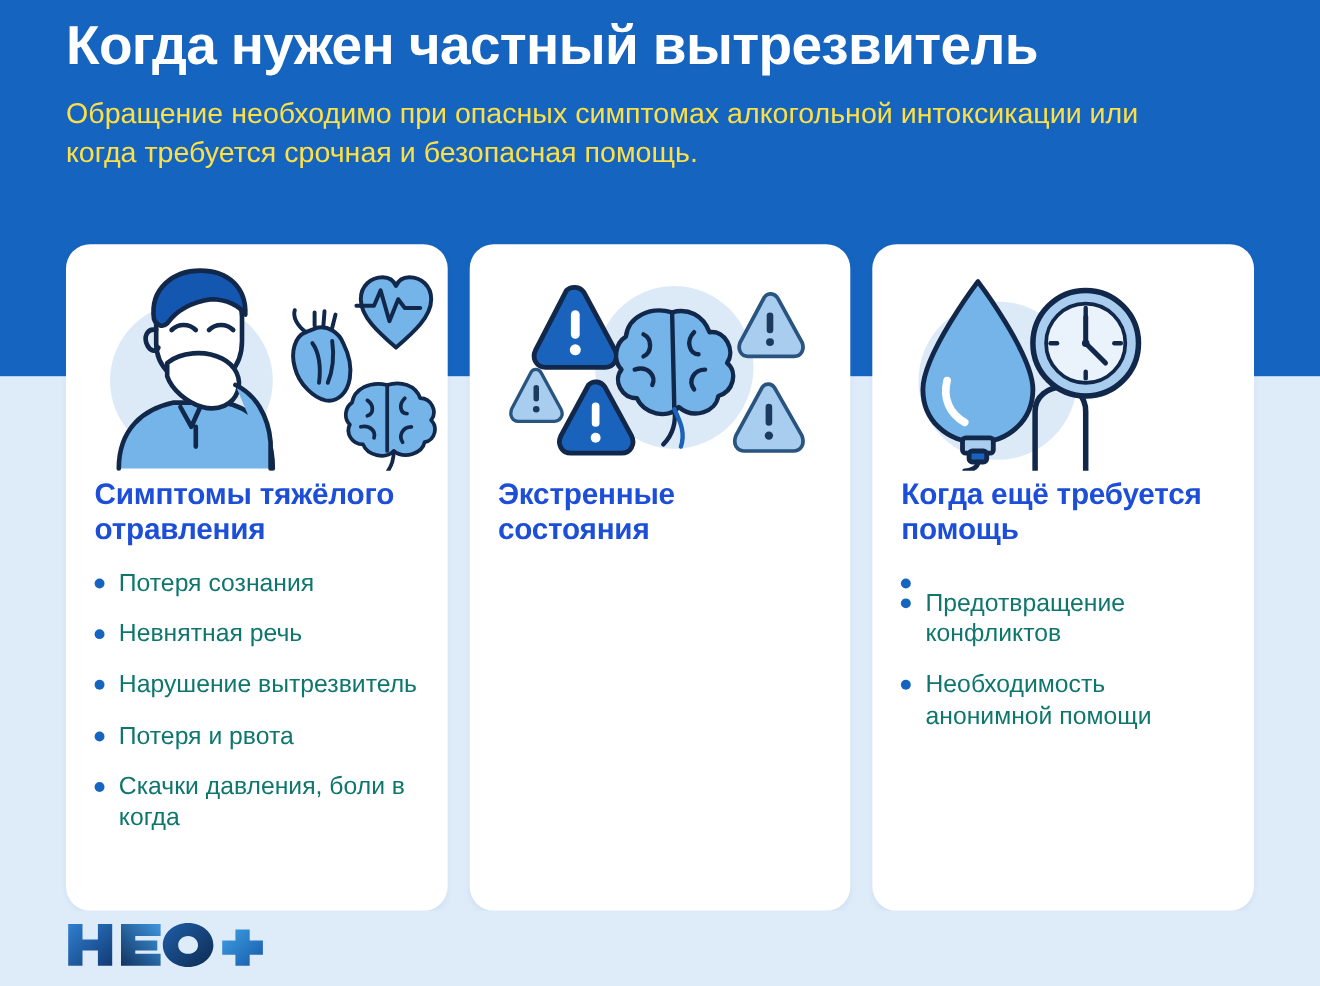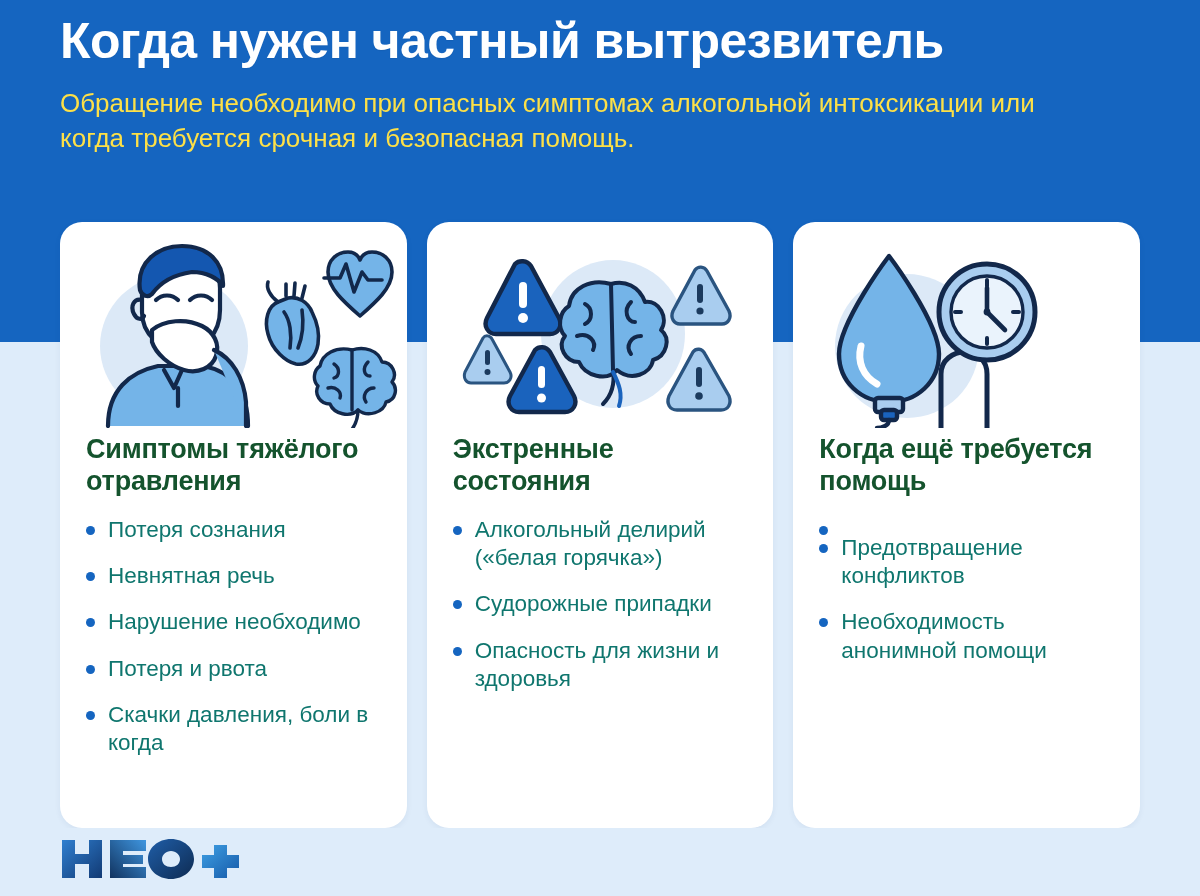--- a/index.html
+++ b/index.html
@@ -63,21 +63,21 @@
     height:190px;
     position:relative;
     flex:0 0 auto;
   }
   .illus svg{position:absolute;left:0;top:0;}
   .card-title{
     margin:6px 0 0 0;
     font-size:27px;
     line-height:1.18;
     font-weight:bold;
-    color:#14532d;
+    color:#1d4ed8;
     letter-spacing:-0.2px;
   }
   .bullets{
     list-style:none;
     margin:18px 0 0 0;
     padding:0;
   }
   .bullets li{
     position:relative;
     padding-left:22px;
@@ -170,21 +170,21 @@
             <path d="M56 20 C50 26 52 34 58 34"></path>
             <path d="M62 46 C54 46 50 54 54 60"></path>
             <path d="M46 68 C46 78 42 86 36 92"></path>
           </g>
         </svg>
       </div>
       <h2 class="card-title">Симптомы тяжёлого отравления</h2>
       <ul class="bullets">
         <li><span class="dot"></span><span>Потеря сознания</span></li>
         <li><span class="dot"></span><span>Невнятная речь</span></li>
-        <li><span class="dot"></span><span>Нарушение необходимо</span></li>
+        <li><span class="dot"></span><span>Нарушение вытрезвитель</span></li>
         <li><span class="dot"></span><span>Потеря и рвота</span></li>
         <li><span class="dot"></span><span>Скачки давления, боли в когда</span></li>
       </ul>
     </div>
 
     <div class="card">
       <div class="illus">
         <svg width="312" height="190" viewBox="0 0 312 190" xmlns="http://www.w3.org/2000/svg">
           <ellipse cx="160" cy="96" rx="72" ry="74" fill="#dce9f7"></ellipse>
 
@@ -231,25 +231,20 @@
 
           <g transform="translate(214,110)">
             <path d="M26 4 C29 0 35 0 38 6 L62 48 C65 56 61 62 54 62 L10 62
                      C3 62 -1 56 2 48 Z" fill="#a9cdef" stroke="#2a5480" stroke-width="3.4" stroke-linejoin="round"></path>
             <rect x="29" y="19" width="6" height="20" rx="3" fill="#1b3a5e"></rect>
             <circle cx="32" cy="48" r="3.8" fill="#1b3a5e"></circle>
           </g>
         </svg>
       </div>
       <h2 class="card-title">Экстренные состояния</h2>
-      <ul class="bullets">
-        <li><span class="dot"></span><span>Алкогольный делирий («белая горячка»)</span></li>
-        <li><span class="dot"></span><span>Судорожные припадки</span></li>
-        <li><span class="dot"></span><span>Опасность для жизни и здоровья</span></li>
-      </ul>
     </div>
 
     <div class="card">
       <div class="illus">
         <svg width="312" height="190" viewBox="0 0 312 190" xmlns="http://www.w3.org/2000/svg">
           <ellipse cx="88" cy="108" rx="72" ry="72" fill="#dce9f7"></ellipse>
 
           <g stroke="#12284b" stroke-width="4.4" stroke-linejoin="round" stroke-linecap="round">
             <path d="M70 18 C70 18 20 84 20 116 C20 144 42 164 70 164
                      C98 164 120 144 120 116 C120 84 70 18 70 18 Z" fill="#74b4e8"></path>

